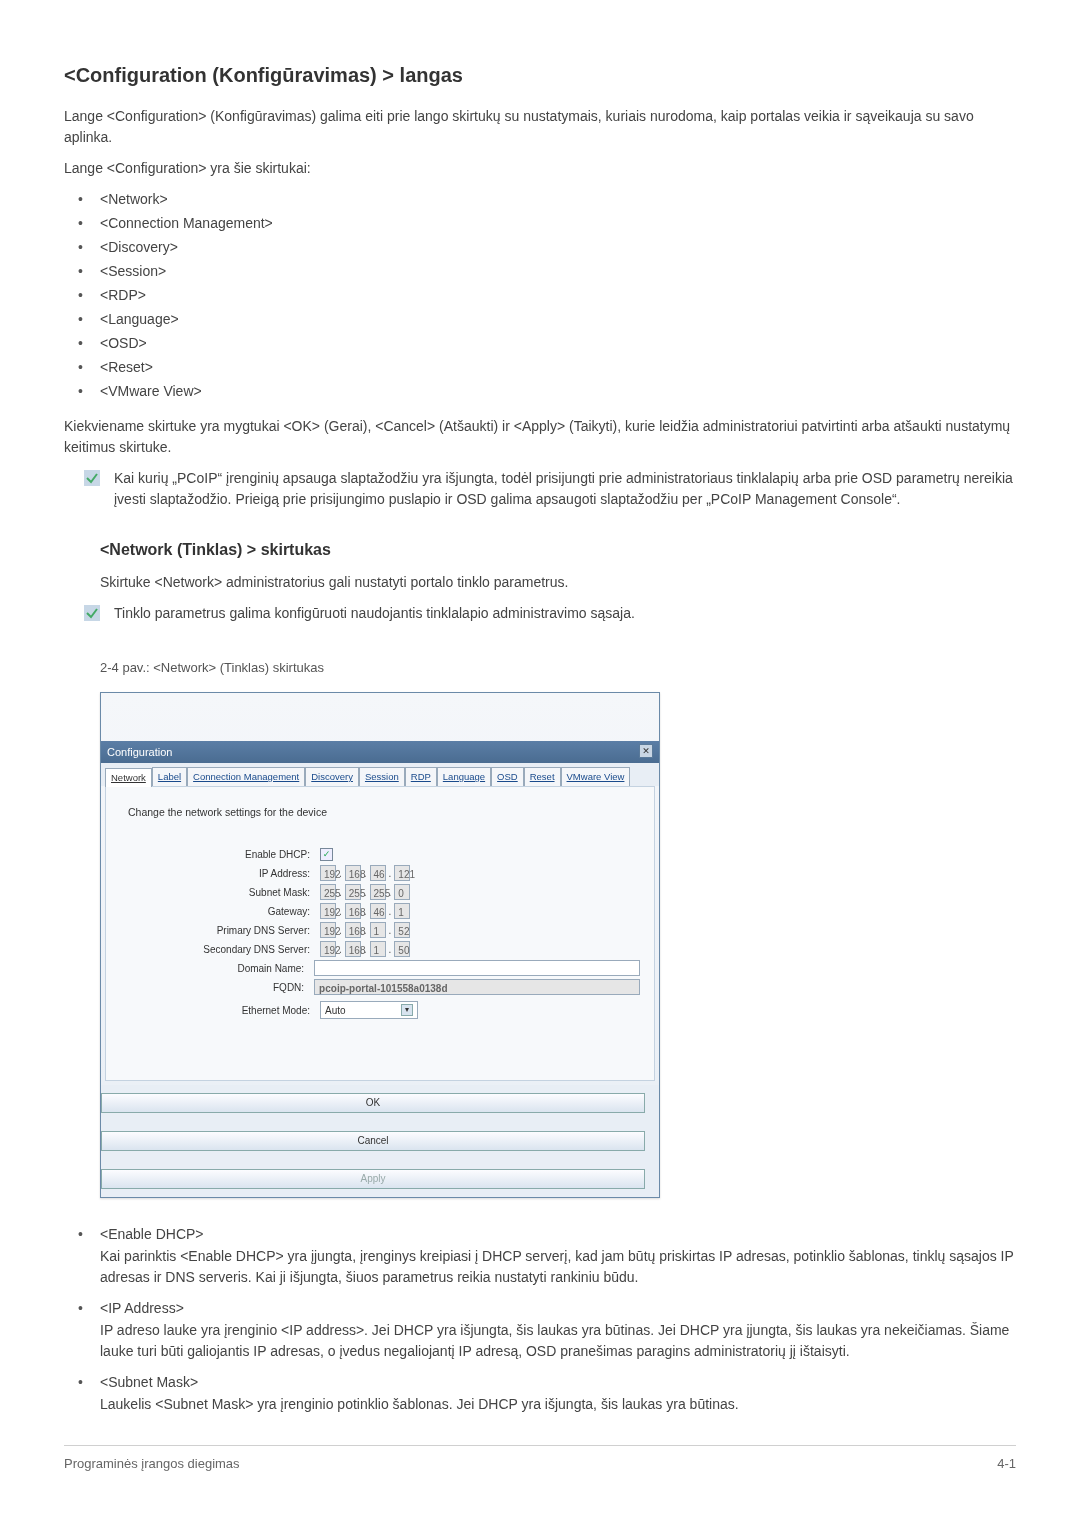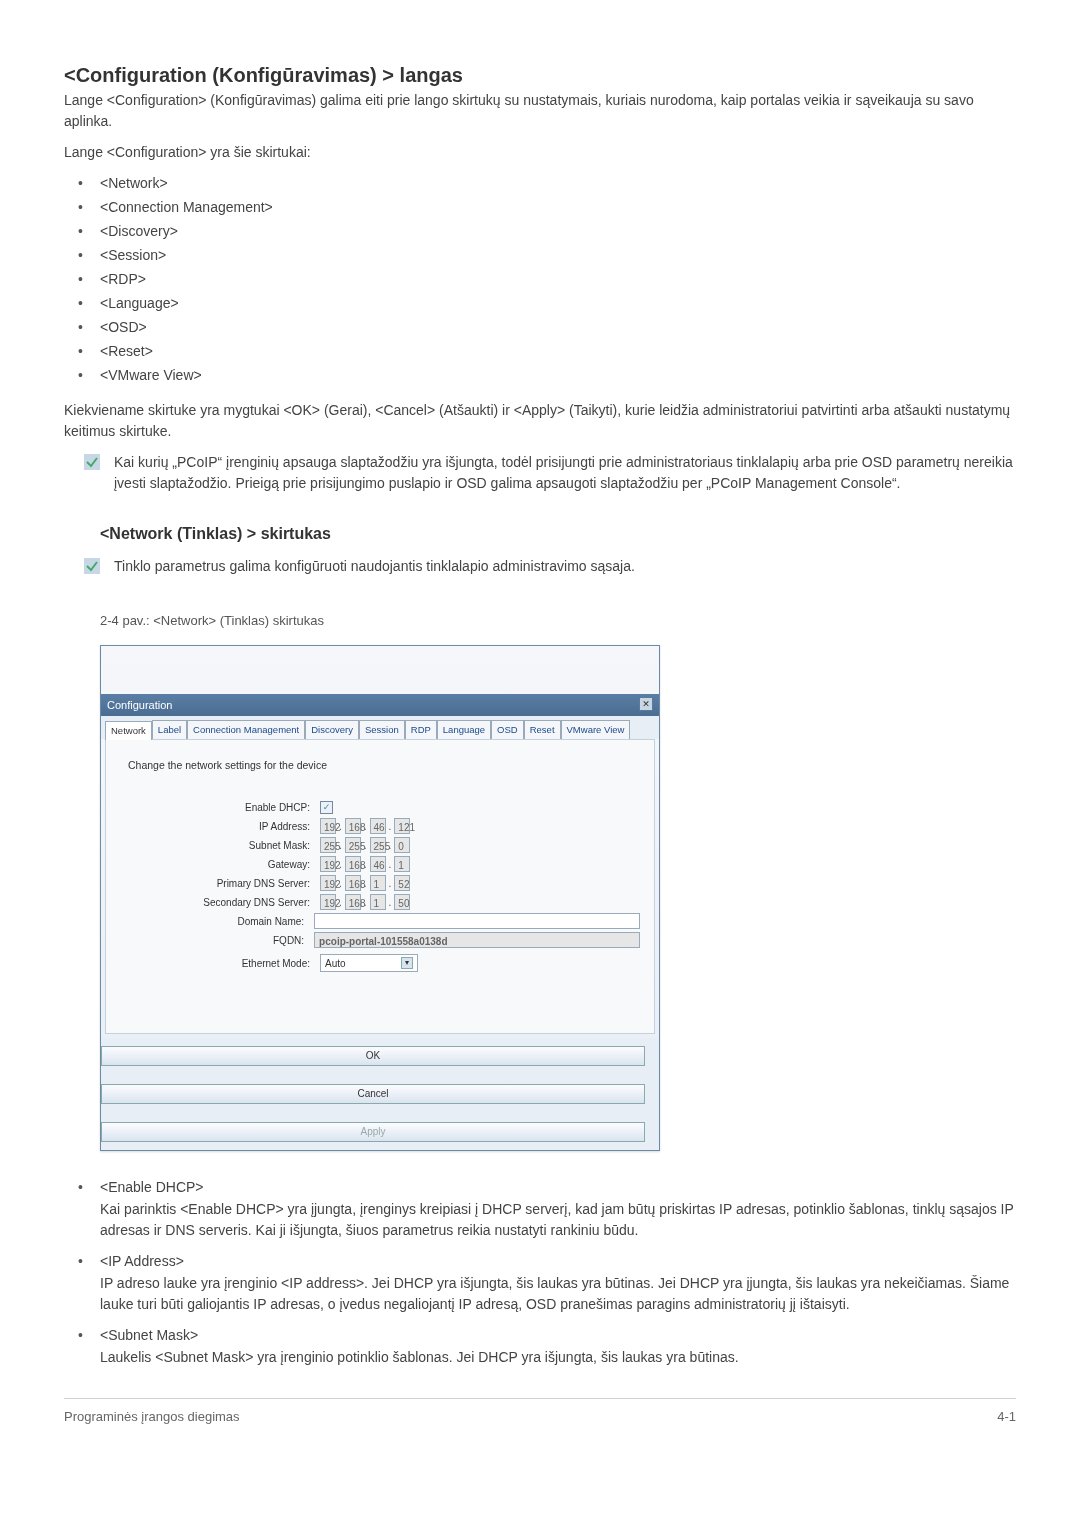--- a/index.html
+++ b/index.html
@@ -10,20 +10,21 @@
     width: 1080px;
     margin: 0 auto;
     padding: 60px 64px 20px 64px;
     font-size: 14px;
     line-height: 1.5;
   }
   h1 {
     font-size: 20px;
     font-weight: bold;
     color: #333;
+    margin-bottom: 16px;
   }
   h2 {
     font-size: 16px;
     font-weight: bold;
     color: #333;
     margin-top: 28px;
     margin-bottom: 10px;
   }
   p { margin-bottom: 10px; color: #444; }
   ul.doc-list {
@@ -102,20 +103,21 @@
     font-size: 9.5px;
     color: #1a4b8c;
   }
   .dialog-tab {
     border: 1px solid #9ab;
     border-bottom: none;
     padding: 2px 5px;
     background: #f4f6f9;
     cursor: pointer;
     white-space: nowrap;
+    text-decoration: underline;
   }
   .dialog-tab.active {
     background: #fff;
     color: #333;
     position: relative;
     top: 1px;
   }
   .dialog-body {
     background: #f7f9fb;
     padding: 18px 14px 8px 14px;
@@ -260,20 +262,21 @@
     <svg viewBox="0 0 16 16">
         <rect x="0" y="0" width="16" height="16" fill="#c7d7e6"></rect>
         <path d="M3 8 L7 12 L13 4" stroke="#4a6" stroke-width="2" fill="none"></path>
       </svg>
   </span>
   <div class="note-text">Kai kurių „PCoIP“ įrenginių apsauga slaptažodžiu yra išjungta, todėl prisijungti prie administratoriaus tinklalapių arba prie OSD parametrų nereikia įvesti slaptažodžio. Prieigą prie prisijungimo puslapio ir OSD galima apsaugoti slaptažodžiu per „PCoIP Management Console“.</div>
 </div>
 
 <div class="indent-section">
   <h2>&lt;Network (Tinklas) &gt; skirtukas</h2>
+  <p>Skirtuke &lt;Network&gt; administratorius gali nustatyti portalo tinklo parametrus.</p>
 
   <div class="note-block" style="margin-left:-36px;">
     <span class="note-icon">
       <svg viewBox="0 0 16 16">
           <rect x="0" y="0" width="16" height="16" fill="#c7d7e6"></rect>
           <path d="M3 8 L7 12 L13 4" stroke="#4a6" stroke-width="2" fill="none"></path>
         </svg>
     </span>
     <div class="note-text">Tinklo parametrus galima konfigūruoti naudojantis tinklalapio administravimo sąsaja.</div>
   </div>

